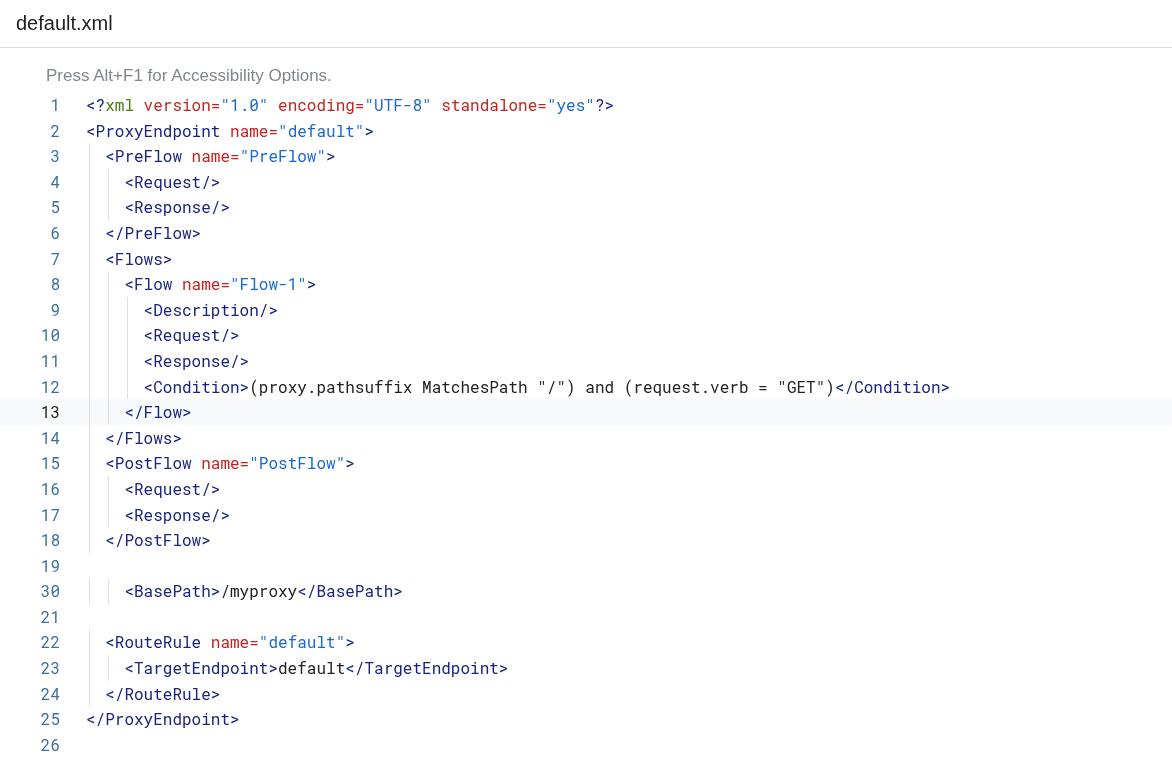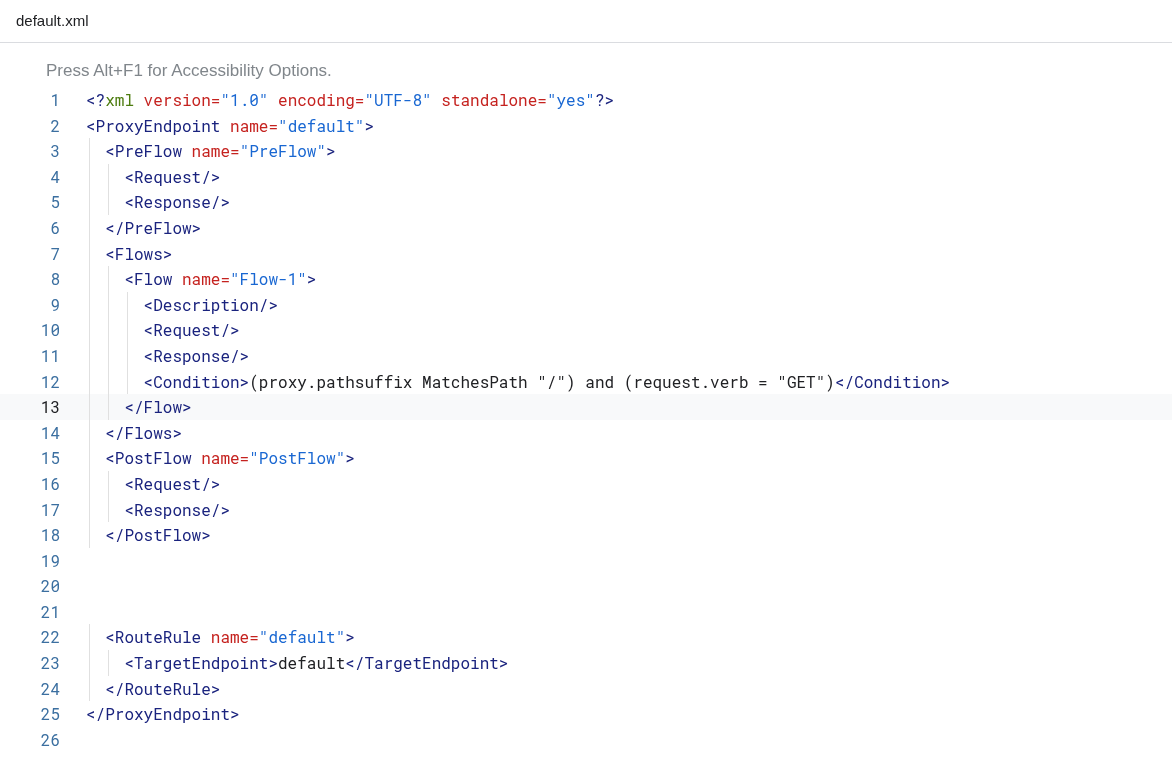--- a/index.html
+++ b/index.html
@@ -7,21 +7,21 @@
     margin: 0;
     font-family: Arial, Helvetica, sans-serif;
     background: #fff;
     color: #202124;
     width: 1172px;
   }
   .header {
     padding: 12px 16px 12px 16px;
   }
   .title {
-    font-size: 15px;
+    font-size: 20px;
     font-weight: 400;
     color: #202124;
   }
   .editor {
     border-top: 1px solid #dadce0;
     padding-top: 16px;
   }
   .accessibility {
     padding: 2px 0 6px 46px;
     font-size: 17px;
@@ -147,21 +147,22 @@
         <div class="code-cell" style="padding-left: 38.4px;"><div class="ig" style="left: 3px;"></div><div class="ig" style="left: 22.2px;"></div><span class="t-tag">&lt;Response/&gt;</span></div>
       </div>
       <div class="code-line">
         <div class="gutter">18</div>
         <div class="code-cell" style="padding-left: 19.2px;"><div class="ig" style="left: 3px;"></div><span class="t-tag">&lt;/PostFlow&gt;</span></div>
       </div>
       <div class="code-line">
         <div class="gutter">19</div>
       </div>
       <div class="code-line">
-        <div class="gutter">20</div>
+        <div class="gutter">30</div>
+        <div class="code-cell" style="padding-left: 38.4px;"><div class="ig" style="left: 3px;"></div><div class="ig" style="left: 22.2px;"></div><span class="t-tag">&lt;BasePath&gt;</span><span class="t-text">/myproxy</span><span class="t-tag">&lt;/BasePath&gt;</span></div>
       </div>
       <div class="code-line">
         <div class="gutter">21</div>
       </div>
       <div class="code-line">
         <div class="gutter">22</div>
         <div class="code-cell" style="padding-left: 19.2px;"><div class="ig" style="left: 3px;"></div><span class="t-tag">&lt;RouteRule </span><span class="t-attr">name=</span><span class="t-str">"default"</span><span class="t-tag">&gt;</span></div>
       </div>
       <div class="code-line">
         <div class="gutter">23</div>

